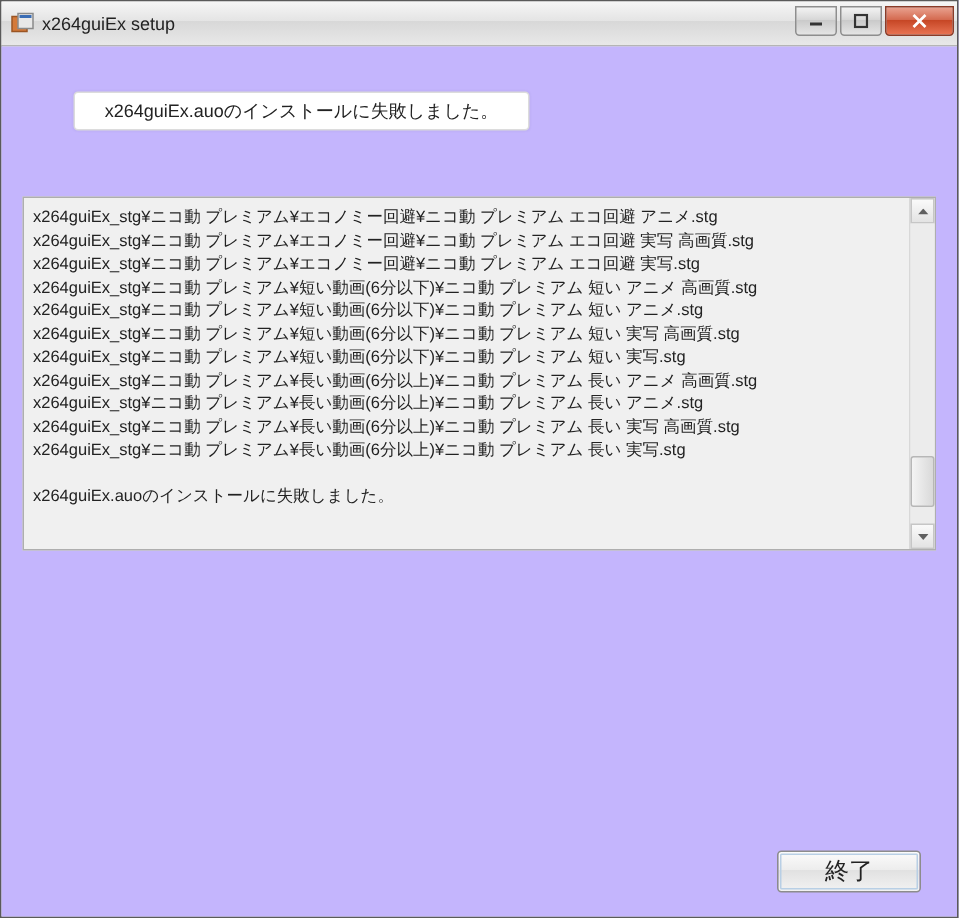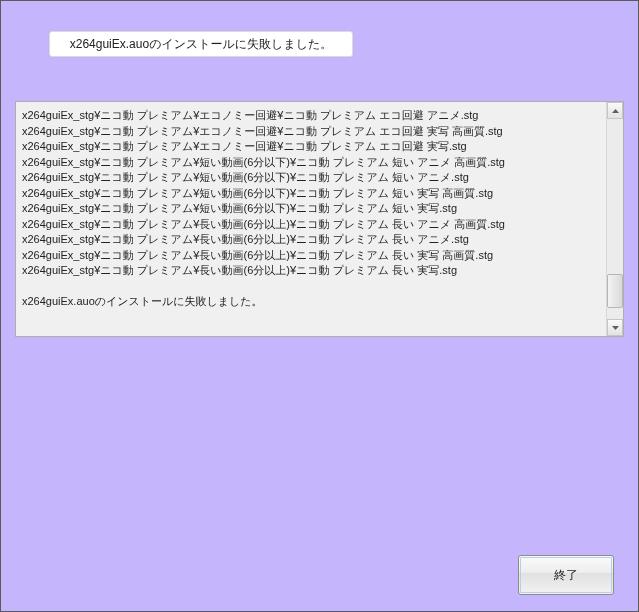--- a/index.html
+++ b/index.html
@@ -140,35 +140,62 @@
   }
   .vscroll .arrow svg { display:block; }
 
   .button-bar {
     position: absolute;
     bottom: 16px;
     right: 24px;
   }
   .exit-btn {
     width: 96px;
-    height: 40px;
+    height: 28px;
     border: 1px solid #8c8c8c;
     background: linear-gradient(to bottom, #fbfbfb 0%, #ededed 45%, #e1e1e1 46%, #f2f2f2 100%);
-    font-size: 12px;
+    font-size: 16px;
     color: #222;
     cursor: default;
     border-radius: 3px;
     outline: 1px solid #b8cfe5;
     outline-offset: -3px;
   }
 </style>
 </head>
 <body>
 
 <div class="window">
+  <div class="titlebar">
+    <span class="app-icon">
+      <svg width="16" height="16" viewBox="0 0 16 16">
+        <rect x="1" y="3" width="10" height="10" fill="#d47a3a" stroke="#9a5524"></rect>
+        <rect x="5" y="1" width="10" height="10" fill="#e8e8e8" stroke="#8a8a8a"></rect>
+        <rect x="6" y="2" width="8" height="2" fill="#3a6db5"></rect>
+      </svg>
+    </span>
+    <span class="titletext">x264guiEx setup</span>
+    <div class="win-controls">
+      <div class="win-btn">
+        <svg width="10" height="10" viewBox="0 0 10 10">
+            <rect x="1" y="6" width="8" height="2" fill="#333"></rect>
+          </svg>
+      </div>
+      <div class="win-btn">
+        <svg width="10" height="10" viewBox="0 0 10 10">
+            <rect x="1" y="1" width="8" height="8" fill="none" stroke="#333" stroke-width="1.5"></rect>
+          </svg>
+      </div>
+      <div class="win-btn close">
+        <svg width="12" height="10" viewBox="0 0 12 10">
+            <path d="M2 1 L10 9 M10 1 L2 9" stroke="#fff" stroke-width="1.8"></path>
+          </svg>
+      </div>
+    </div>
+  </div>
 
   <div class="client-area">
 
     <div class="message-banner">
       <span>x264guiEx.auoのインストールに失敗しました。</span>
     </div>
 
     <div class="log-box">
       <div class="log-content" id="log-content"><div class="log-line">x264guiEx_stg¥ニコ動 プレミアム¥エコノミー回避¥ニコ動 プレミアム エコ回避 アニメ.stg</div><div class="log-line">x264guiEx_stg¥ニコ動 プレミアム¥エコノミー回避¥ニコ動 プレミアム エコ回避 実写 高画質.stg</div><div class="log-line">x264guiEx_stg¥ニコ動 プレミアム¥エコノミー回避¥ニコ動 プレミアム エコ回避 実写.stg</div><div class="log-line">x264guiEx_stg¥ニコ動 プレミアム¥短い動画(6分以下)¥ニコ動 プレミアム 短い アニメ 高画質.stg</div><div class="log-line">x264guiEx_stg¥ニコ動 プレミアム¥短い動画(6分以下)¥ニコ動 プレミアム 短い アニメ.stg</div><div class="log-line">x264guiEx_stg¥ニコ動 プレミアム¥短い動画(6分以下)¥ニコ動 プレミアム 短い 実写 高画質.stg</div><div class="log-line">x264guiEx_stg¥ニコ動 プレミアム¥短い動画(6分以下)¥ニコ動 プレミアム 短い 実写.stg</div><div class="log-line">x264guiEx_stg¥ニコ動 プレミアム¥長い動画(6分以上)¥ニコ動 プレミアム 長い アニメ 高画質.stg</div><div class="log-line">x264guiEx_stg¥ニコ動 プレミアム¥長い動画(6分以上)¥ニコ動 プレミアム 長い アニメ.stg</div><div class="log-line">x264guiEx_stg¥ニコ動 プレミアム¥長い動画(6分以上)¥ニコ動 プレミアム 長い 実写 高画質.stg</div><div class="log-line">x264guiEx_stg¥ニコ動 プレミアム¥長い動画(6分以上)¥ニコ動 プレミアム 長い 実写.stg</div><div class="log-spacer"></div><div class="log-line">x264guiEx.auoのインストールに失敗しました。</div></div>
       <div class="vscroll">

